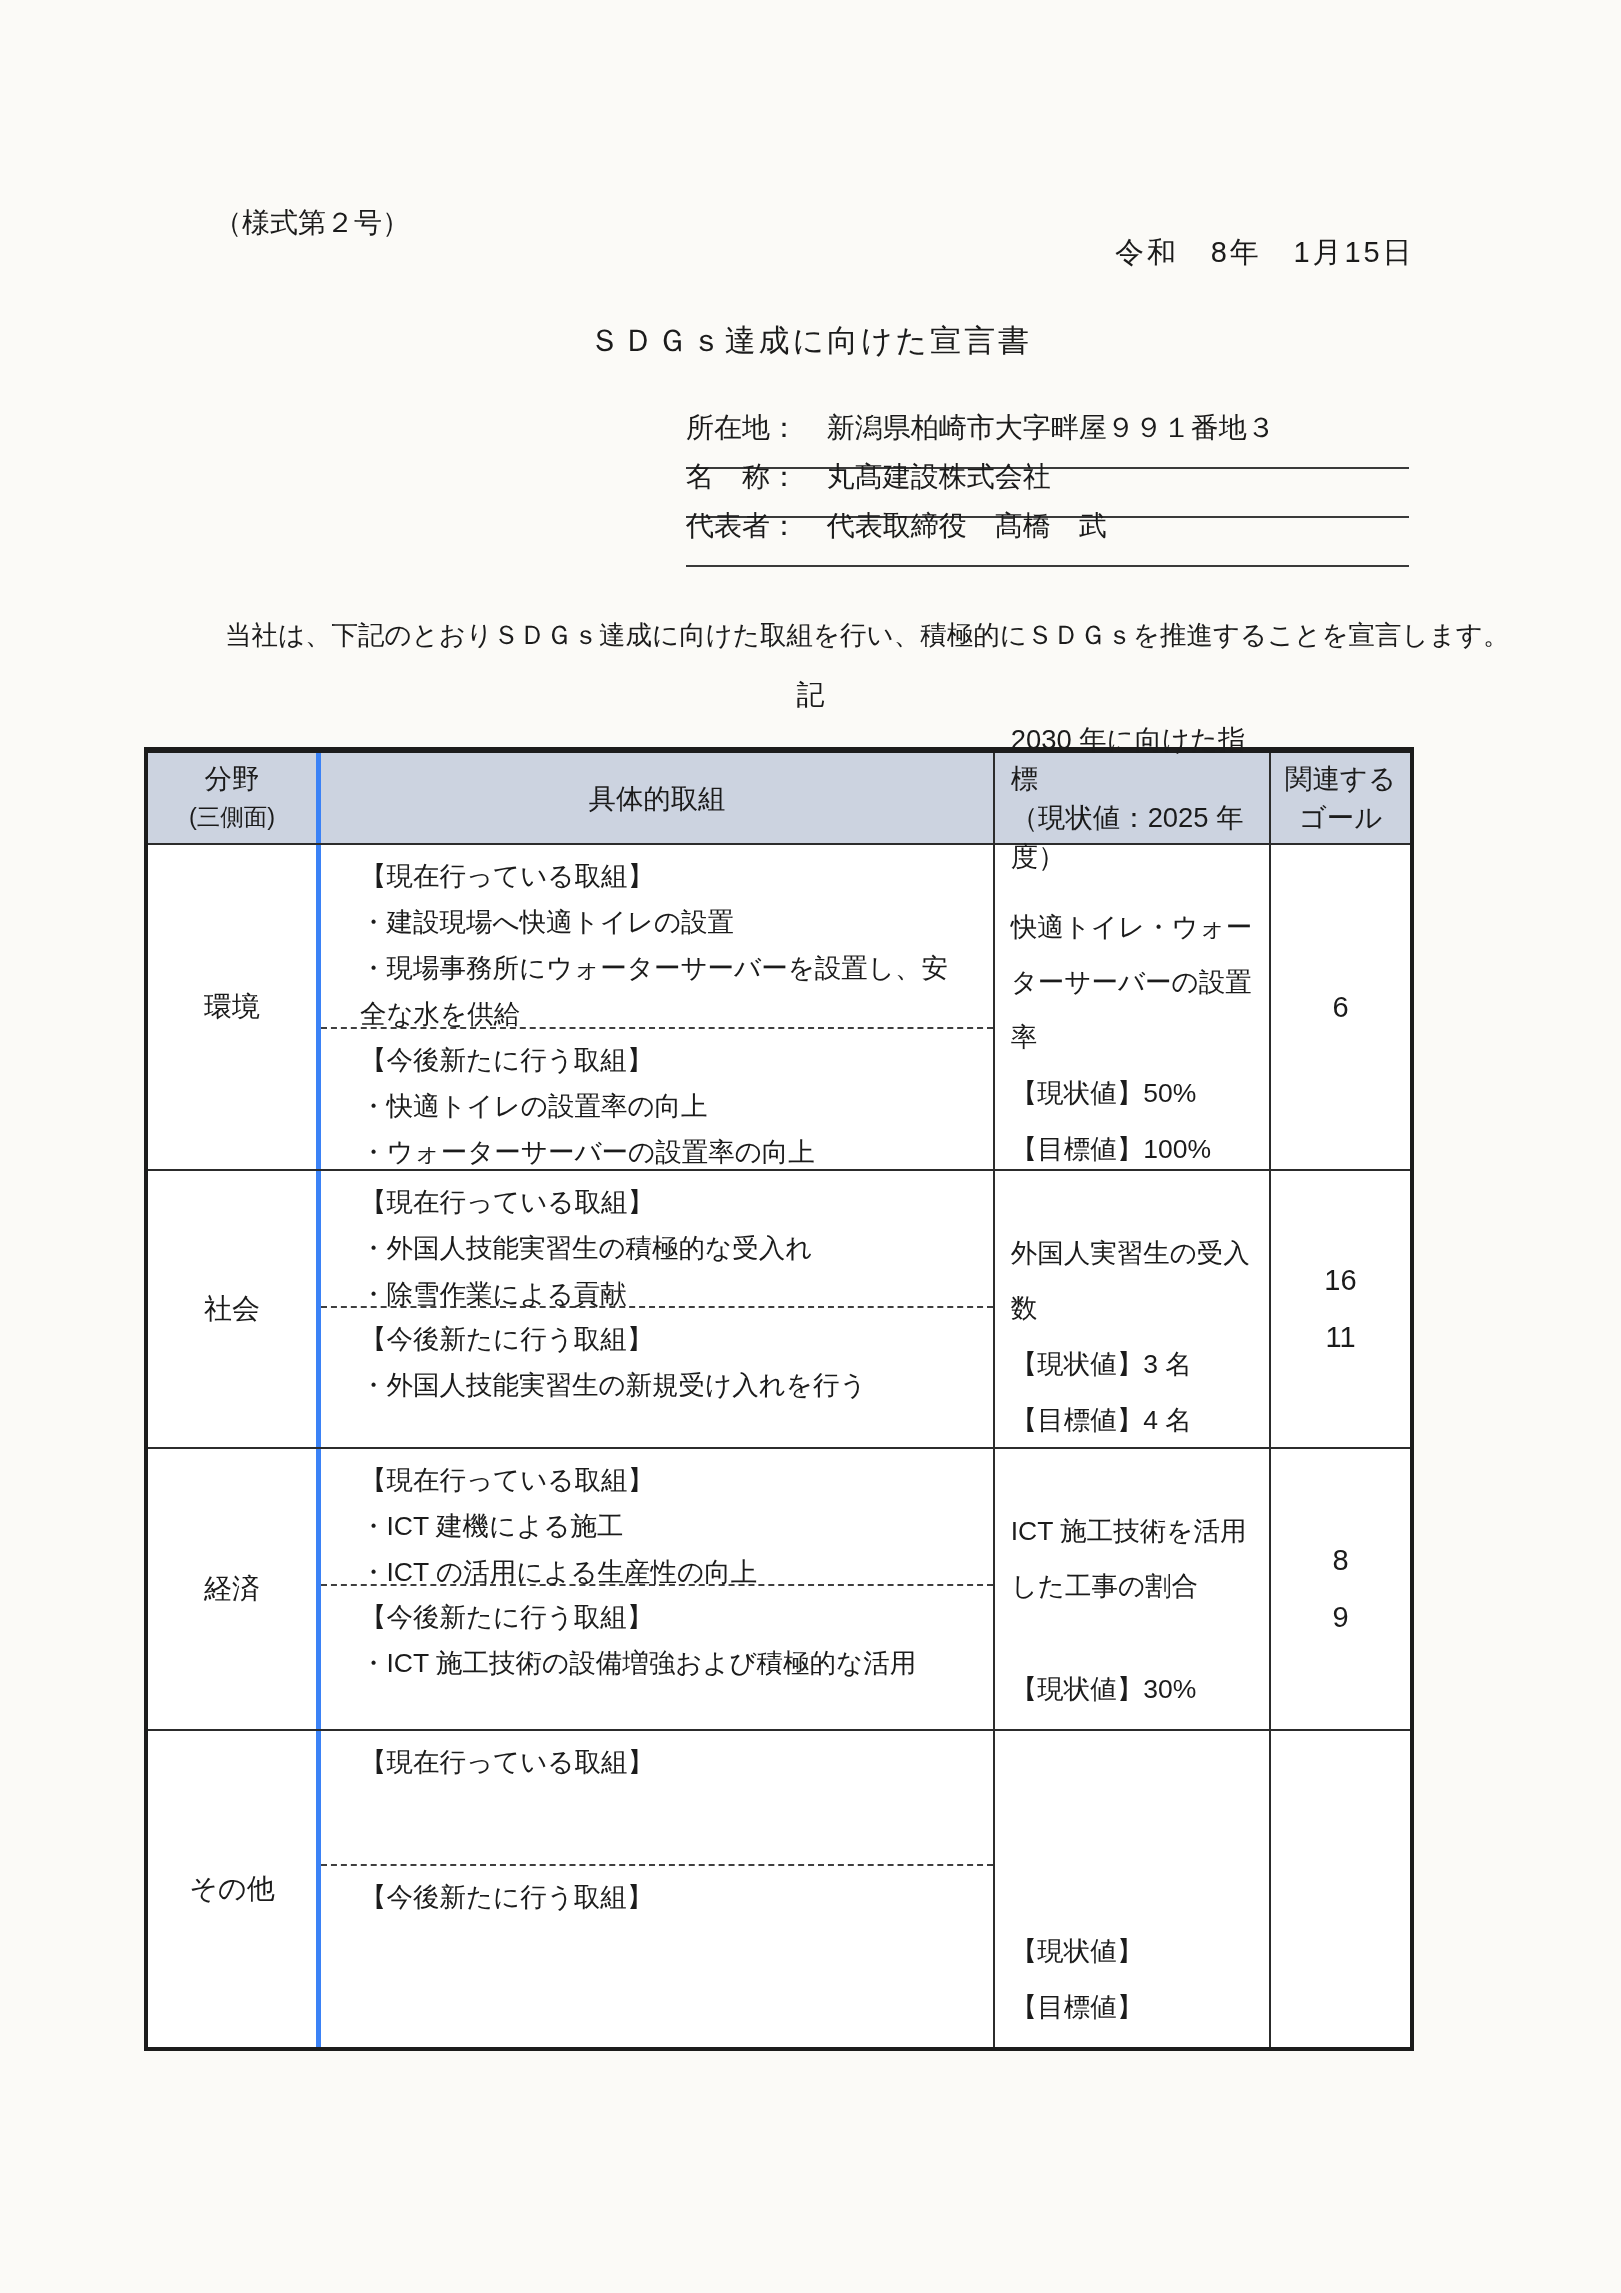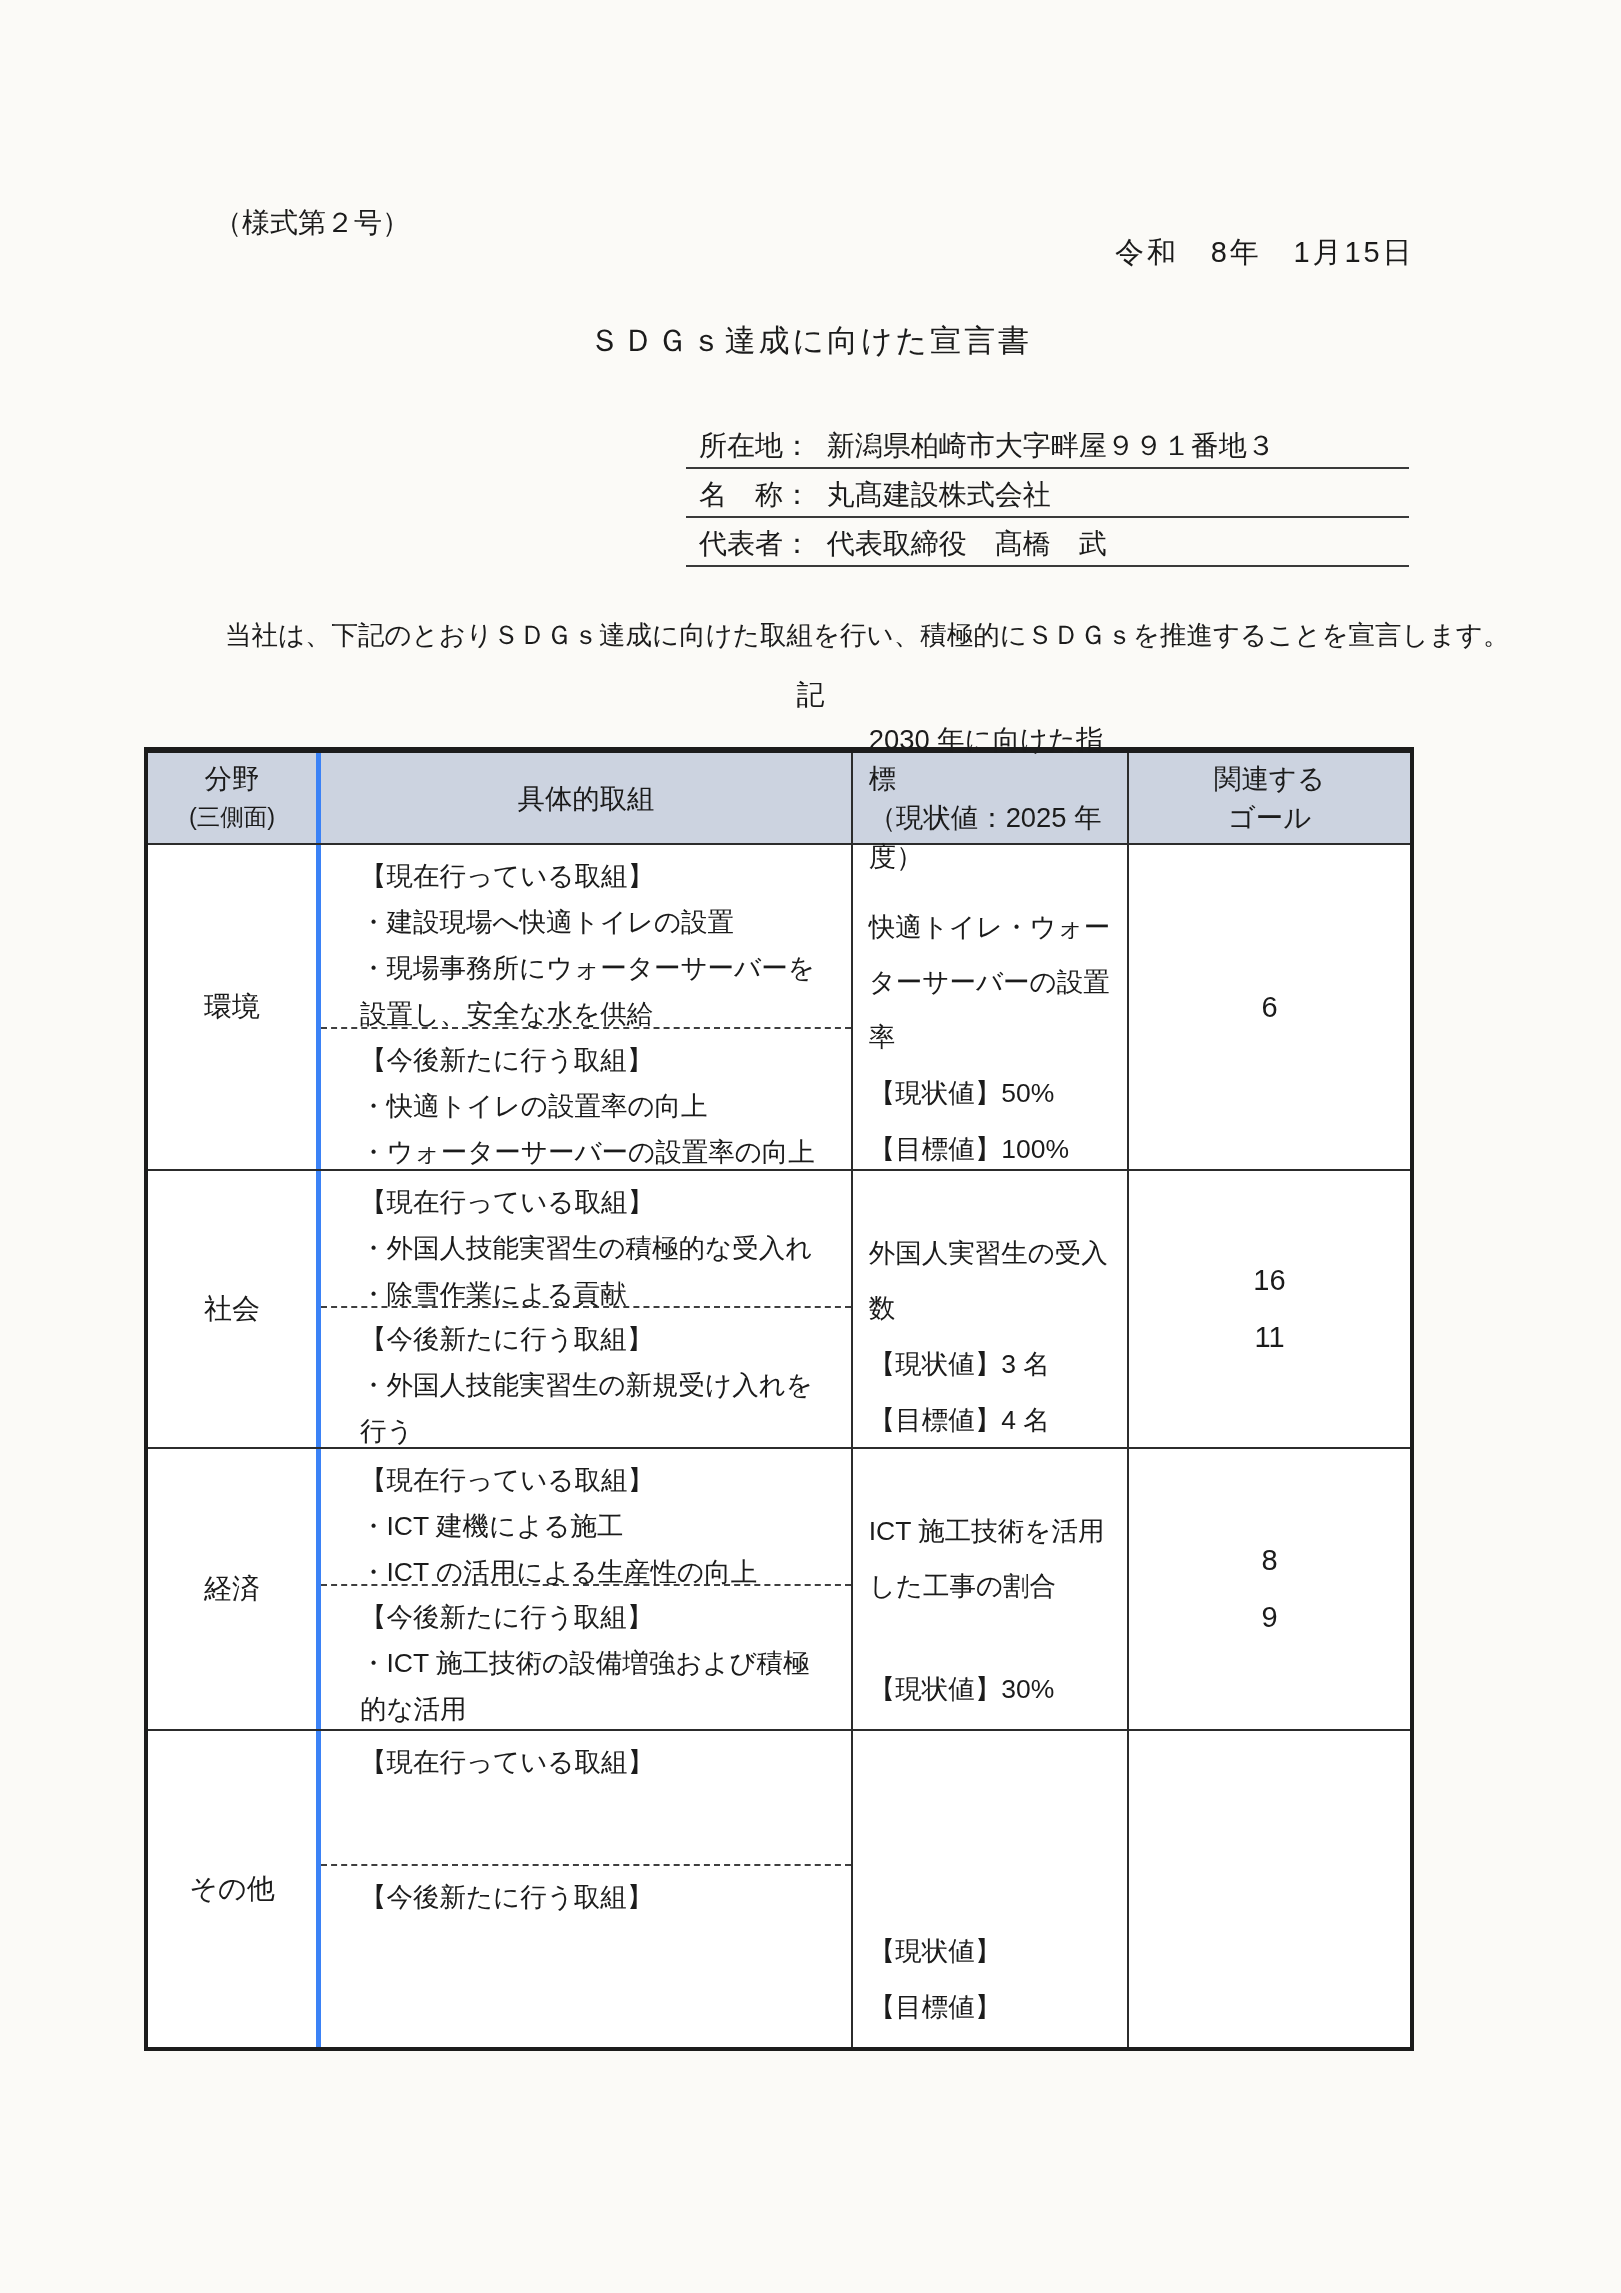--- a/index.html
+++ b/index.html
@@ -6,31 +6,31 @@
   html,body { background:#e8e6e2; }
   body { font-family:"Liberation Sans", sans-serif; color:#1b1b1b; }
   .page {
     position:relative; width:1621px; height:2294px; margin:0 auto;
     background:#fbfaf7; overflow:hidden;
   }
   .form-number { position:absolute; left:214px; top:204px; font-size:28px; }
   .doc-date { position:absolute; left:1115px; top:233px; font-size:29px; letter-spacing:2.9px; white-space:nowrap; }
   .doc-title { position:absolute; left:0; top:320px; width:100%; text-align:center; font-size:31px; letter-spacing:2.9px; }
   .company { position:absolute; left:686px; top:420px; width:723px; }
-  .company-row { display:flex; align-items:flex-end; height:49px; border-bottom:2px solid #3a3a3a; font-size:28px; padding-bottom:2px;text-align:right; }
+  .company-row { display:flex; align-items:flex-end; height:49px; border-bottom:2px solid #3a3a3a; font-size:28px; padding-bottom:20px; }
   .company-row .lbl { width:125px; flex:none; }
   .company-row .val { margin-left:15.7px; white-space:nowrap; }
   .declaration { position:absolute; left:225px; top:617px; font-size:26.5px; white-space:nowrap; }
   .ki { position:absolute; left:0; top:676px; width:100%; text-align:center; font-size:28px; }
 
   .tbl { position:absolute; left:144px; top:747px; width:1270px; border:4.9px solid #1c1c1c; border-top-width:6.9px; background:#fff; }
   .tr { display:flex; border-top:2px solid #2c2c2c; }
   .tr.hdr { border-top:none; background:#ccd3e0; height:90px; }
   .c1 { width:173px; flex:none; border-right:5px solid #3b82f6; }
-  .c2 { width:532px; flex:none; border-right:2px solid #2c2c2c; }
+  .c2 { width:674px; flex:none; border-right:2px solid #2c2c2c; }
   .c3 { width:276px; flex:none; border-right:2px solid #2c2c2c; }
   .c4 { flex:1; }
   .hdr .cell { display:flex; flex-direction:column; align-items:center; justify-content:center; font-size:27.4px; line-height:39px; }
   .hdr .sub { font-size:23.5px; }
   .cat-cell { display:flex; align-items:center; justify-content:center; font-size:28px; }
   .r1 { height:326px; } .r2 { height:278px; } .r3 { height:282px; } .r4 { height:318px; }
   .blk { padding:7.8px 19.6px 0 39px; font-size:26.5px; line-height:46px; }
   .blk.cur { border-bottom:2px dashed #3f3f3f; }
   .r1 .blk.cur { height:184px; } .r2 .blk.cur { height:137px; }
   .r3 .blk.cur { height:137px; } .r4 .blk.cur { height:135px; }

